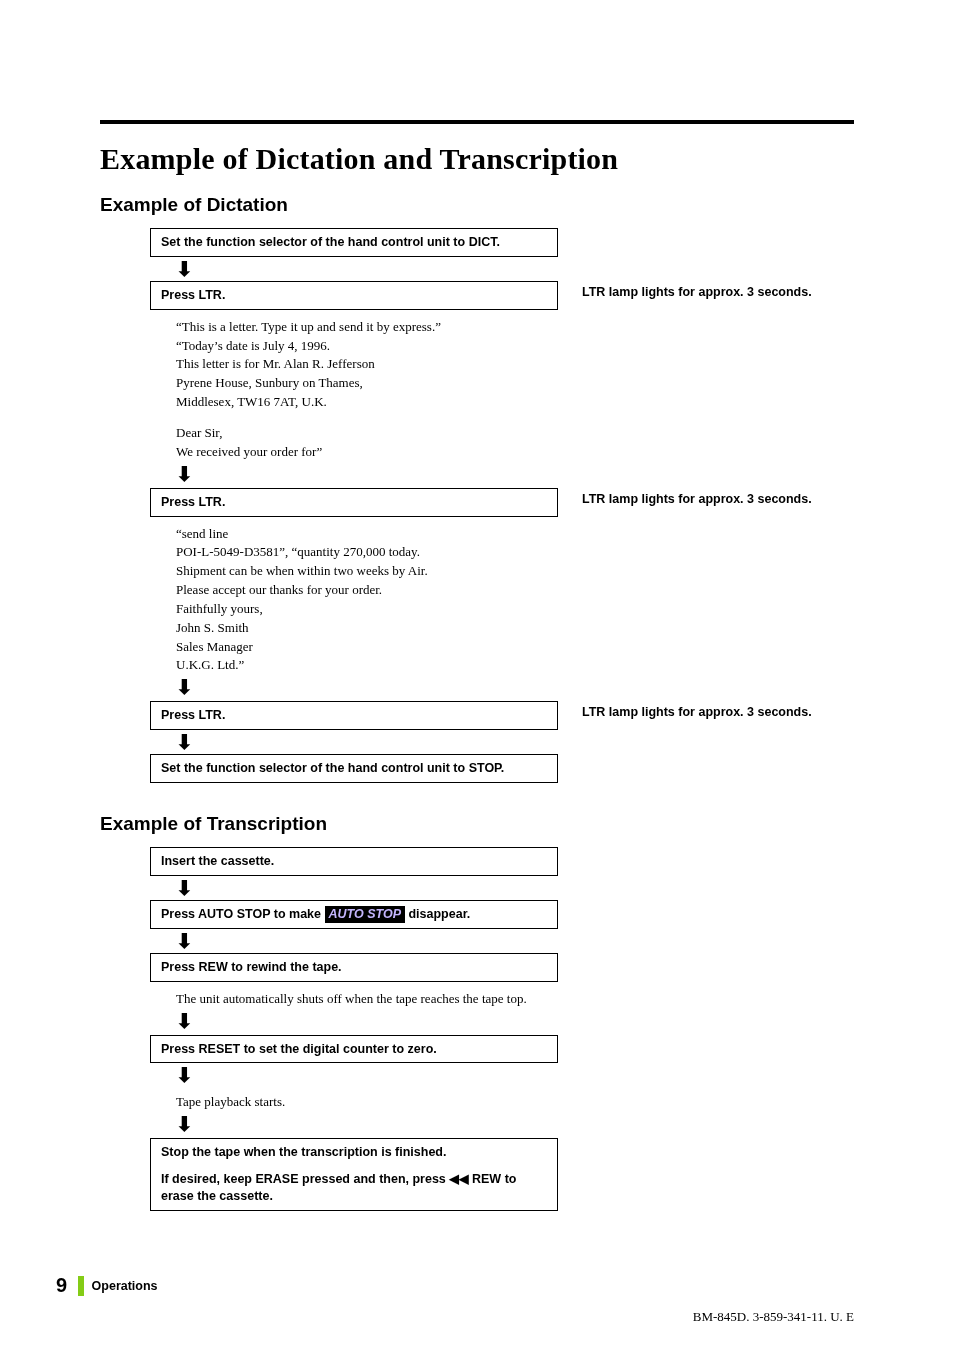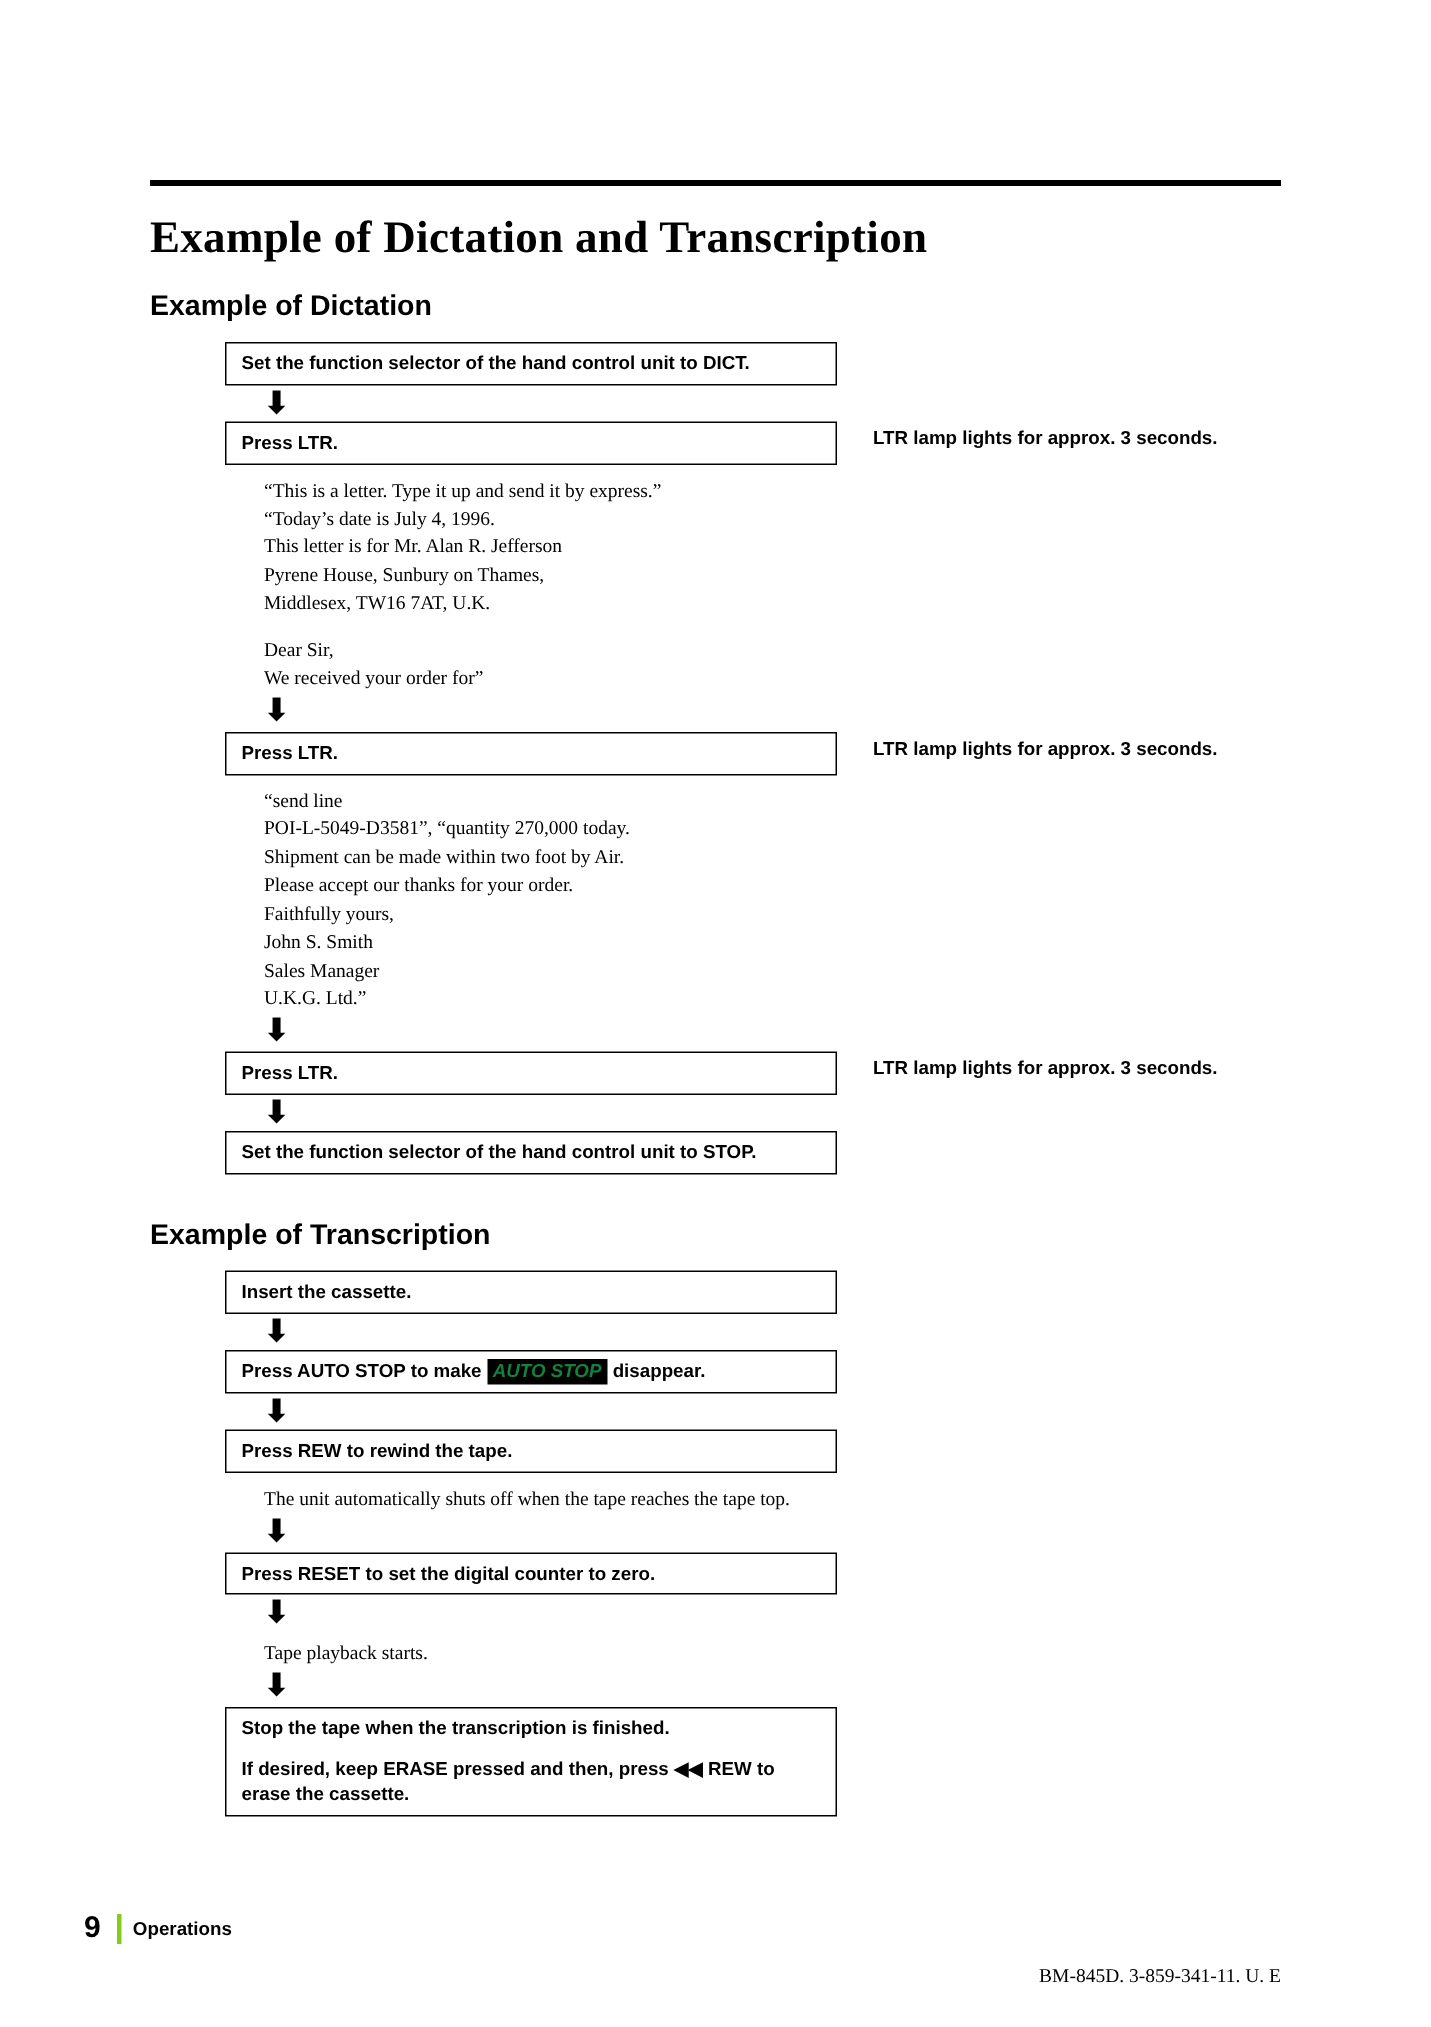--- a/index.html
+++ b/index.html
@@ -43,21 +43,21 @@
     border: 1px solid #000;
     padding: 5px 10px;
     font-family: 'Trebuchet MS', Arial, sans-serif;
     font-size: 12.5px;
     font-weight: bold;
     width: 408px;
     line-height: 1.35;
   }
   .stepbox .inverse {
     background: #000;
-    color: #15803d;
+    color: #c4b5fd;
     padding: 0 4px;
     font-style: italic;
     font-weight: bold;
     display: inline-block;
   }
   .sidenote {
     font-family: 'Trebuchet MS', Arial, sans-serif;
     font-size: 12.5px;
     font-weight: bold;
     width: 230px;
@@ -96,21 +96,21 @@
     font-size: 20px;
     font-weight: bold;
     display: inline-block;
     vertical-align: middle;
   }
   .page-label {
     font-size: 12.5px;
     font-weight: bold;
     display: inline-block;
     vertical-align: middle;
-    border-left: 3px solid #84cc16;
+    border-left: 6px solid #84cc16;
     padding-left: 8px;
     margin-left: 6px;
     line-height: 1.6;
   }
   .footer-code {
     position: absolute;
     right: 100px;
     bottom: 26px;
     font-family: Georgia, 'Times New Roman', serif;
     font-size: 13px;
@@ -149,21 +149,21 @@
   <div class="arrow-after-body">⬇</div>
 
   <div class="row">
     <div class="stepbox">Press LTR.</div>
     <div class="sidenote">LTR lamp lights for approx. 3 seconds.</div>
   </div>
 
   <div class="body-block">
     <p>“send line</p>
     <p>POI-L-5049-D3581”, “quantity 270,000 today.</p>
-    <p>Shipment can be made within two foot by Air.</p>
+    <p>Shipment can be when within two weeks by Air.</p>
     <p>Please accept our thanks for your order.</p>
     <p>Faithfully yours,</p>
     <p>John S. Smith</p>
     <p>Sales Manager</p>
     <p>U.K.G. Ltd.”</p>
   </div>
   <div class="arrow-after-body">⬇</div>
 
   <div class="row">
     <div class="stepbox">Press LTR.</div>

